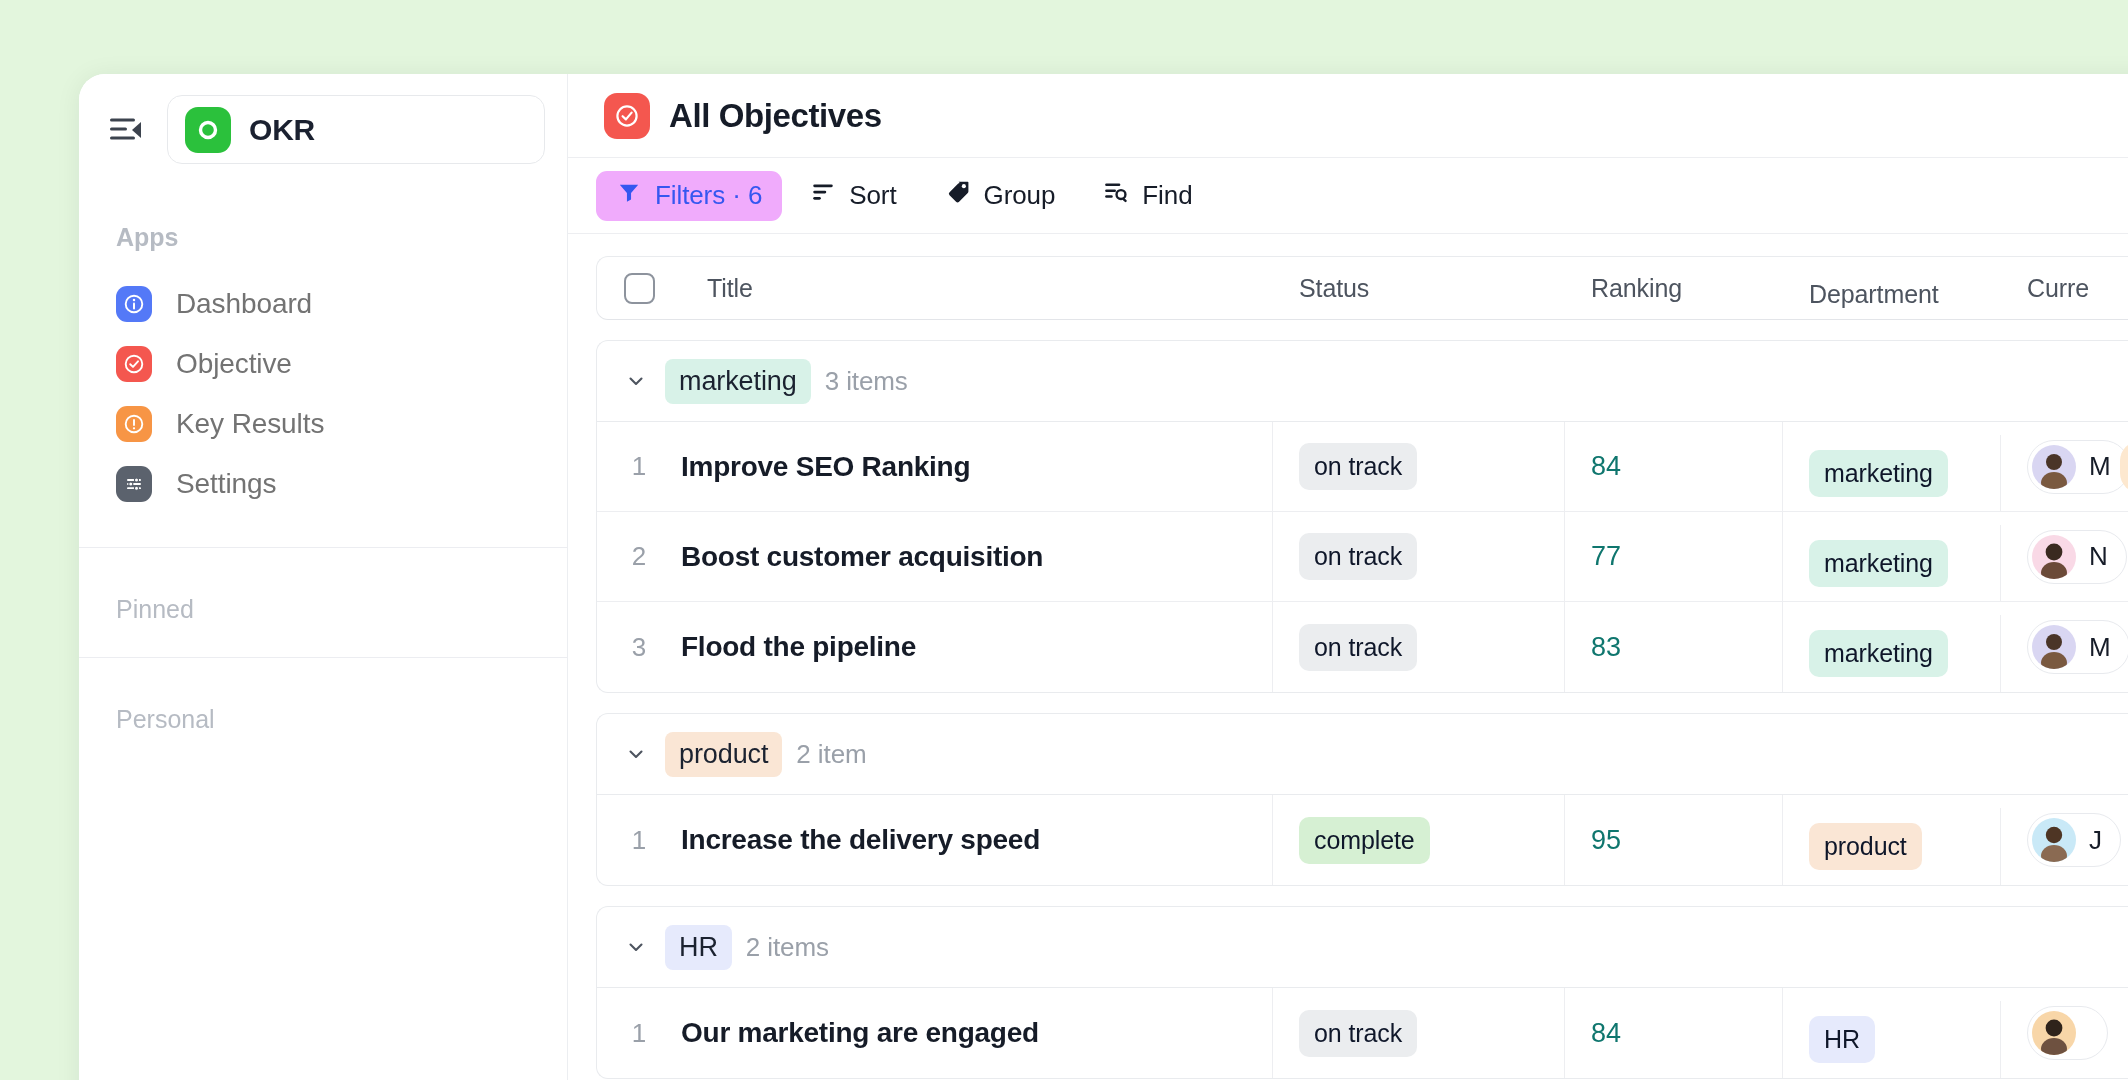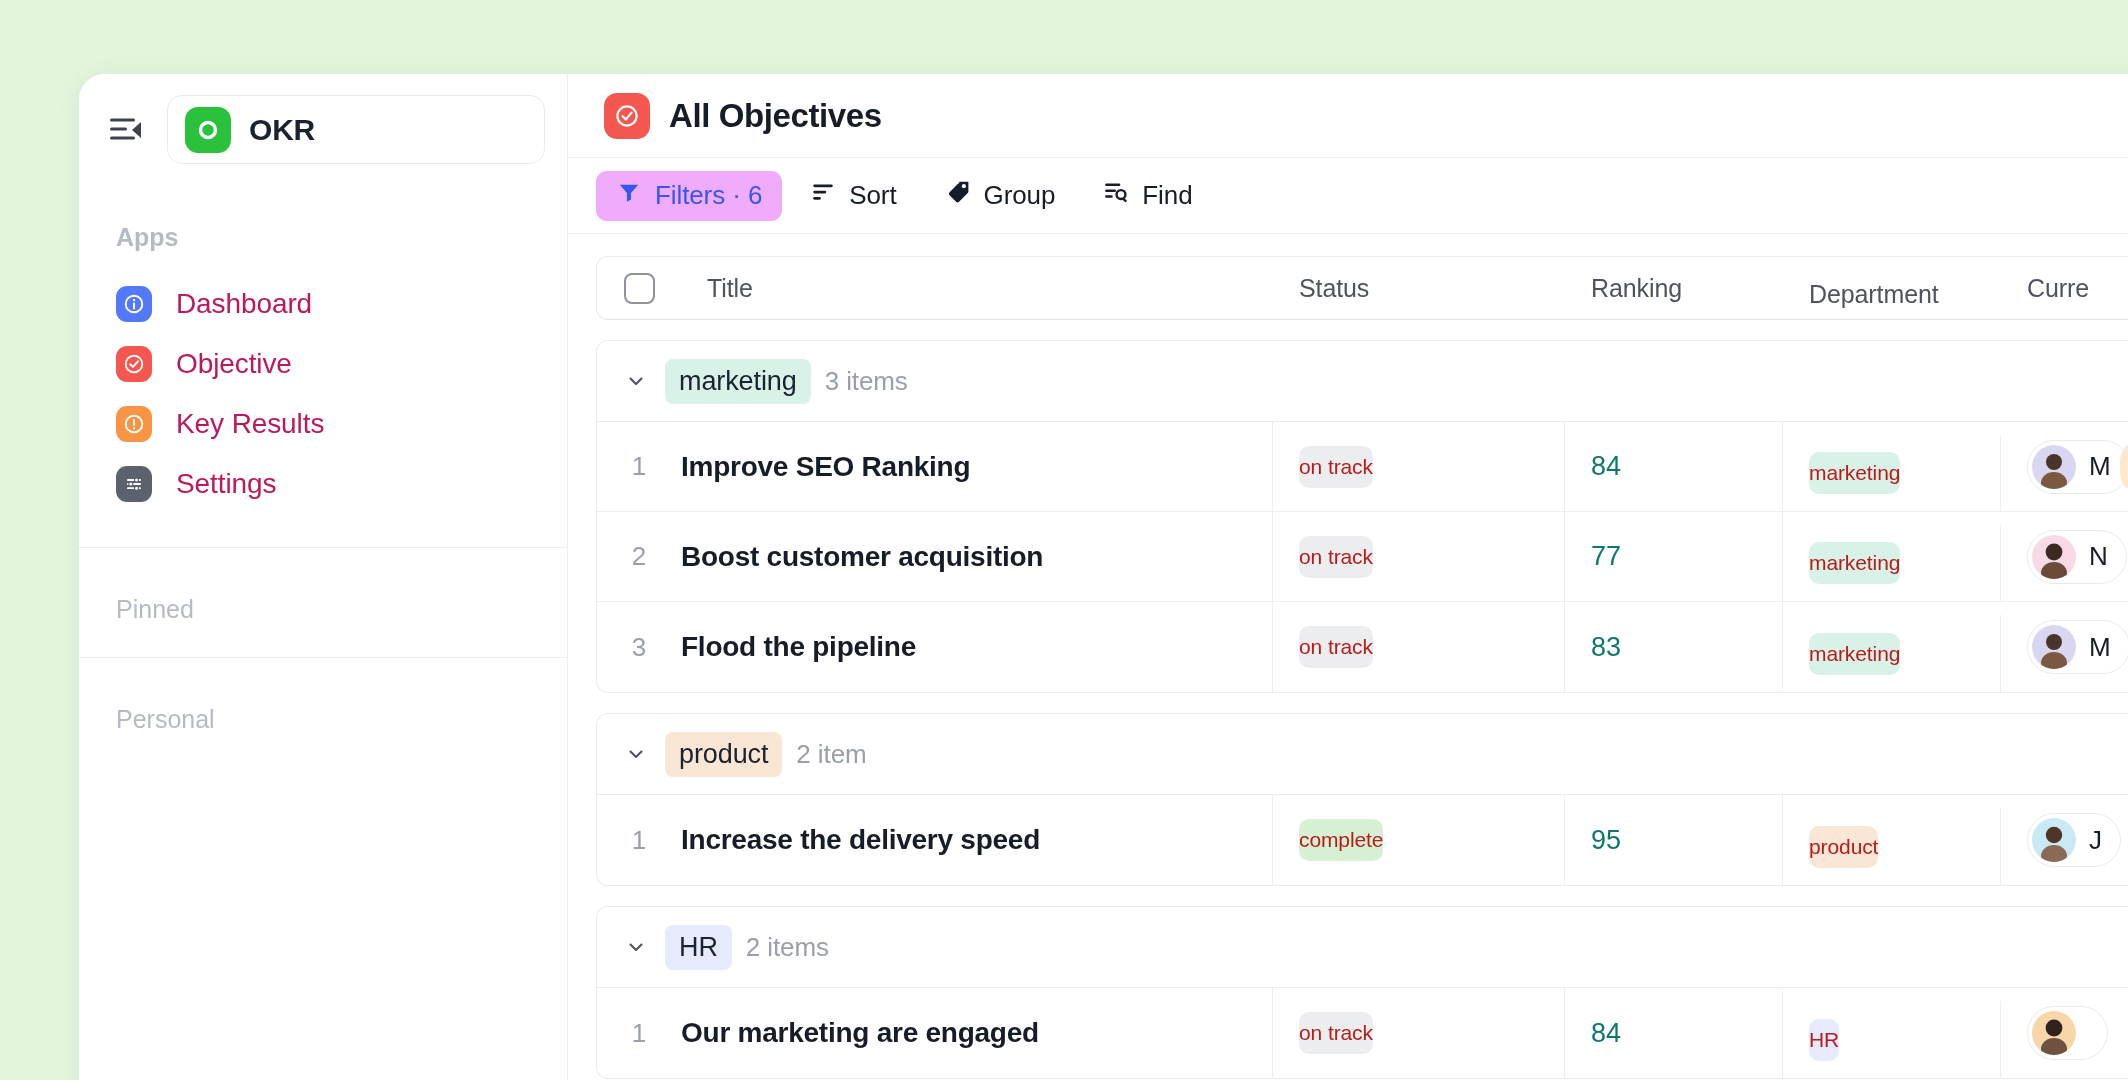--- a/index.html
+++ b/index.html
@@ -90,21 +90,21 @@
     border-radius: 10px;
   }
   .sb-icon {
     width: 36px; height: 36px;
     border-radius: 11px;
     display: flex; align-items: center; justify-content: center;
     flex: 0 0 36px;
   }
   .sb-item-label {
     font-size: 28px;
-    color: #be185d;
+    color: #737373;
     letter-spacing: -0.1px;
   }
 
   .sb-divider {
     border-top: 1.6px solid #ecedf1;
     margin: 33px 0 0 0;
     width: 100%;
   }
   .pinned-label { margin-top: 47px; }
   .personal-label { margin-top: 47px; }
@@ -267,24 +267,24 @@
     border-right: none;
   }
   .row-title {
     font-size: 28px;
     font-weight: 600;
     color: #161c28;
     letter-spacing: -0.25px;
     white-space: nowrap;
   }
   .pill {
-    font-size: 21px;
+    font-size: 25px;
     font-weight: 500;
-    color: #b91c1c;
-    padding: 9px 0;
+    color: #0f172a;
+    padding: 9px 15px;
     border-radius: 10px;
     letter-spacing: -0.1px;
     white-space: nowrap;
   }
   .num {
     font-size: 27px;
     color: #0f766e;
   }
   .owner {
     display: flex;

